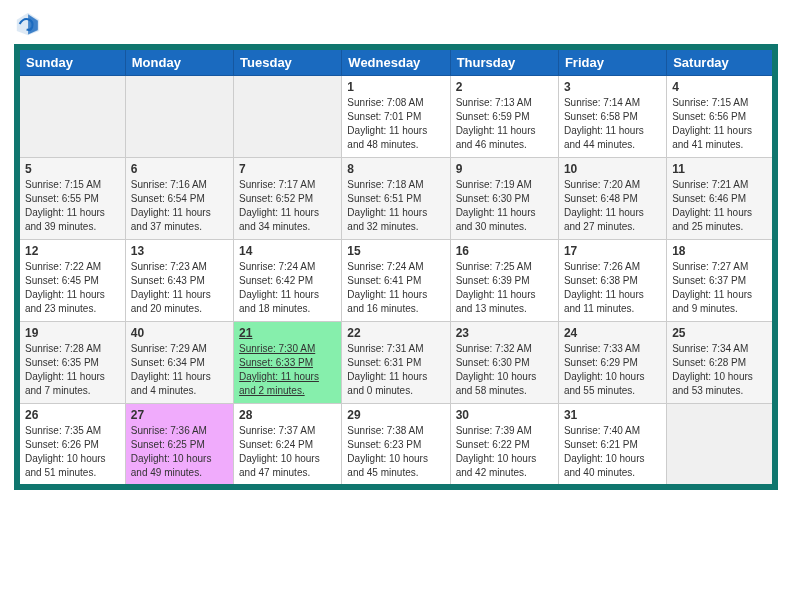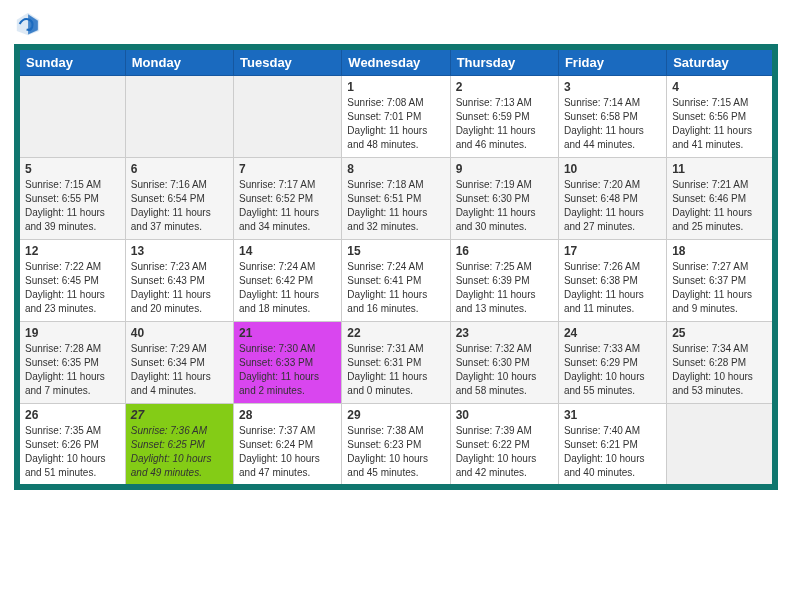--- a/index.html
+++ b/index.html
@@ -221,21 +221,21 @@
         </tr>
         <tr>
           <td style="background: rgb(245, 245, 245);"><span class="day-number">19</span><span class="day-info" style="white-space: pre-line;">Sunrise: 7:28 AM
 Sunset: 6:35 PM
 Daylight: 11 hours
 and 7 minutes.</span></td>
           <td style="background: rgb(245, 245, 245);"><span class="day-number">40</span><span class="day-info" style="white-space: pre-line;">Sunrise: 7:29 AM
 Sunset: 6:34 PM
 Daylight: 11 hours
 and 4 minutes.</span></td>
-          <td style="background: #d946ef;"><span class="day-number">21</span><span class="day-info" style="white-space: pre-line;">Sunrise: 7:30 AM
+          <td style="background: #86efac; text-decoration: underline;"><span class="day-number">21</span><span class="day-info" style="white-space: pre-line;">Sunrise: 7:30 AM
 Sunset: 6:33 PM
 Daylight: 11 hours
 and 2 minutes.</span></td>
           <td style="background: rgb(245, 245, 245);"><span class="day-number">22</span><span class="day-info" style="white-space: pre-line;">Sunrise: 7:31 AM
 Sunset: 6:31 PM
 Daylight: 11 hours
 and 0 minutes.</span></td>
           <td style="background: rgb(245, 245, 245);"><span class="day-number">23</span><span class="day-info" style="white-space: pre-line;">Sunrise: 7:32 AM
 Sunset: 6:30 PM
 Daylight: 10 hours
@@ -247,21 +247,21 @@
           <td style="background: rgb(245, 245, 245);"><span class="day-number">25</span><span class="day-info" style="white-space: pre-line;">Sunrise: 7:34 AM
 Sunset: 6:28 PM
 Daylight: 10 hours
 and 53 minutes.</span></td>
         </tr>
         <tr>
           <td style="background: rgb(255, 255, 255);"><span class="day-number">26</span><span class="day-info" style="white-space: pre-line;">Sunrise: 7:35 AM
 Sunset: 6:26 PM
 Daylight: 10 hours
 and 51 minutes.</span></td>
-          <td style="background: #84cc16; font-style: italic;"><span class="day-number">27</span><span class="day-info" style="white-space: pre-line;">Sunrise: 7:36 AM
+          <td style="background: #f0abfc;"><span class="day-number">27</span><span class="day-info" style="white-space: pre-line;">Sunrise: 7:36 AM
 Sunset: 6:25 PM
 Daylight: 10 hours
 and 49 minutes.</span></td>
           <td style="background: rgb(255, 255, 255);"><span class="day-number">28</span><span class="day-info" style="white-space: pre-line;">Sunrise: 7:37 AM
 Sunset: 6:24 PM
 Daylight: 10 hours
 and 47 minutes.</span></td>
           <td style="background: rgb(255, 255, 255);"><span class="day-number">29</span><span class="day-info" style="white-space: pre-line;">Sunrise: 7:38 AM
 Sunset: 6:23 PM
 Daylight: 10 hours

